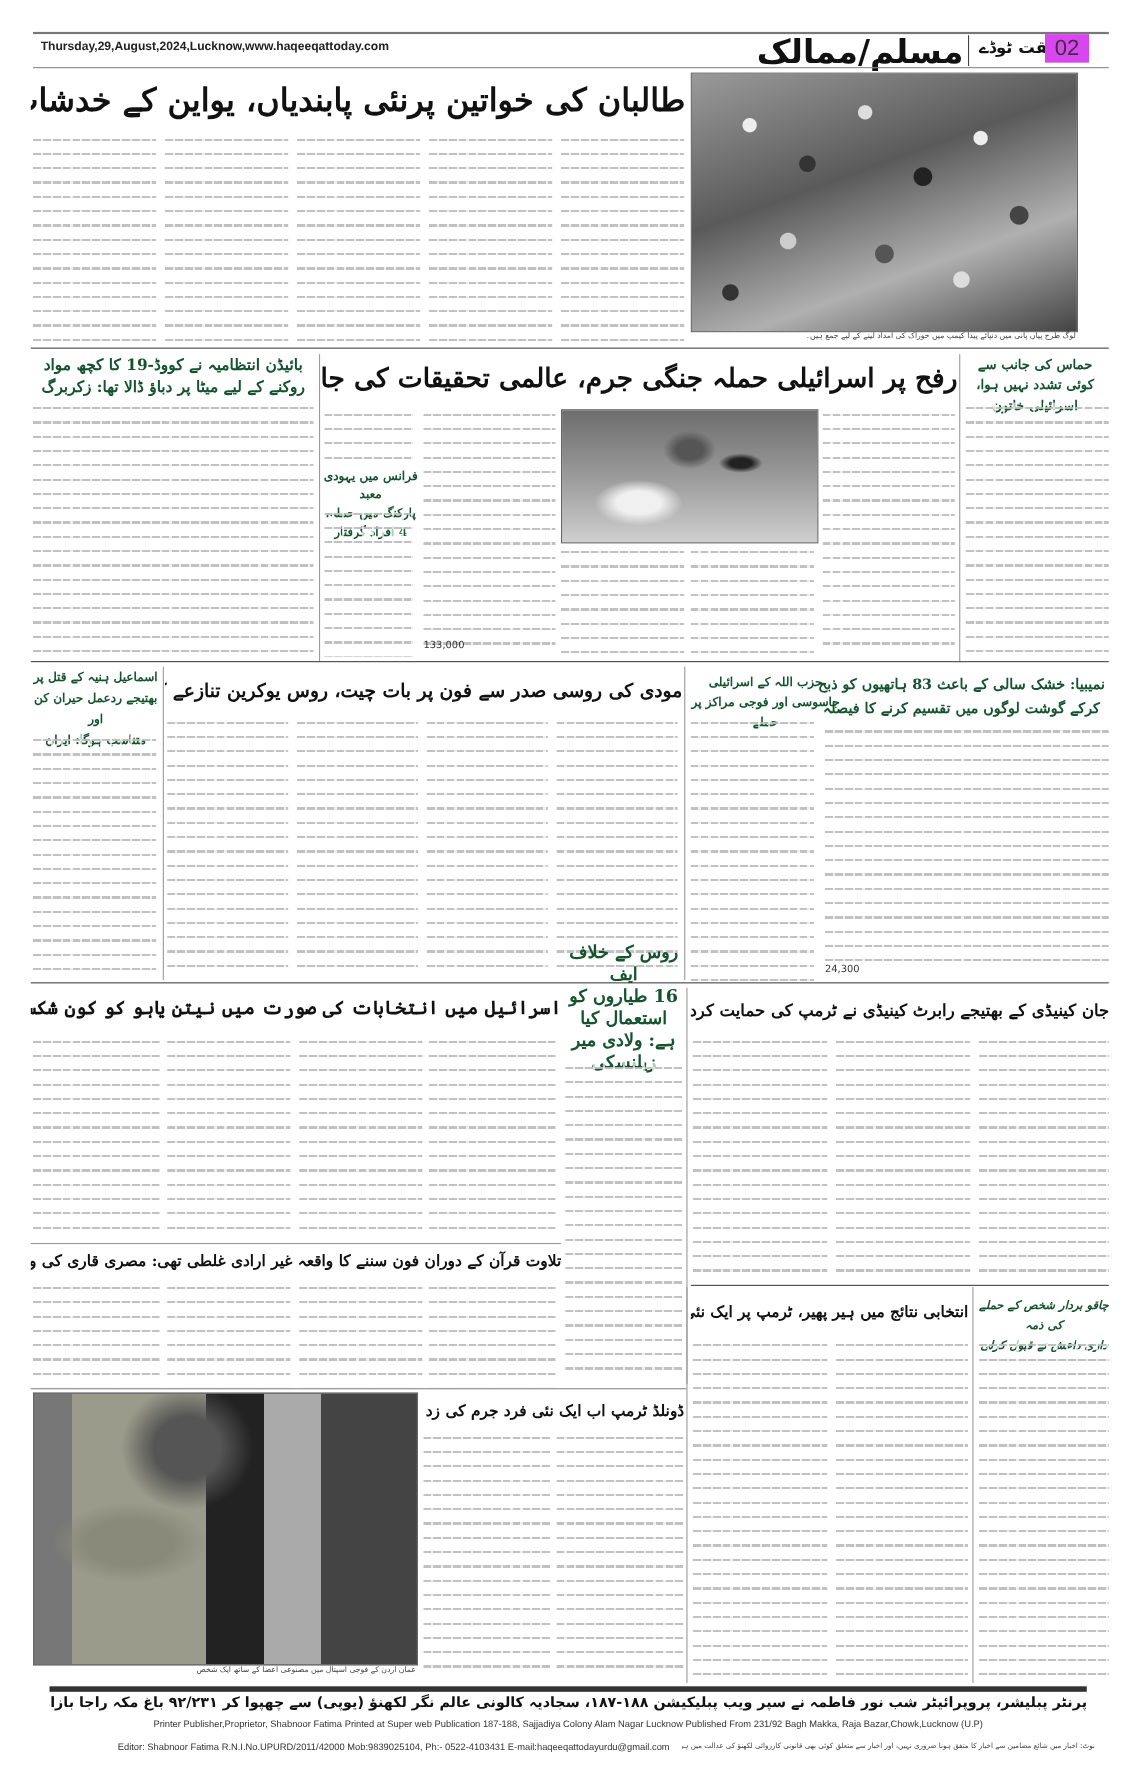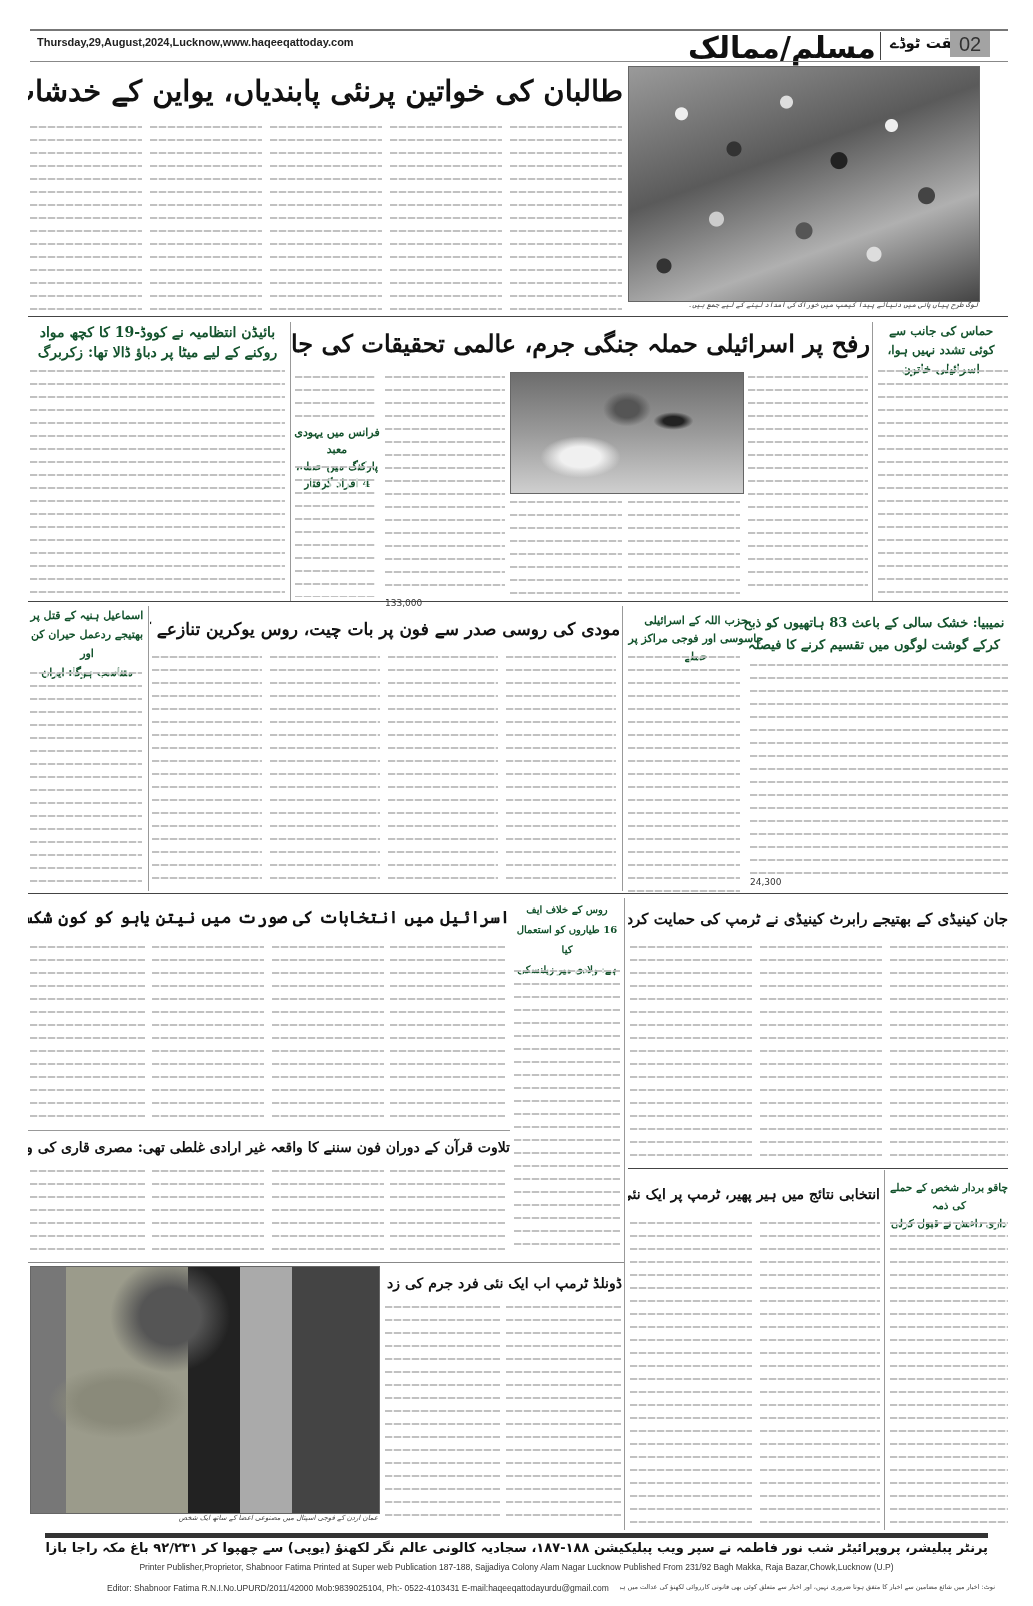--- a/index.html
+++ b/index.html
@@ -4,21 +4,21 @@
 <style>
   html,body{margin:0;padding:0;background:#fff;}
   body{width:1033px;height:1606px;position:relative;overflow:hidden;font-family:"DejaVu Sans",sans-serif;color:#111;}
   .abs{position:absolute;}
   .rule{position:absolute;background:#333;}
   .masthead-line{left:30px;right:25px;top:29px;height:2px;background:#777;}
   .dateline{left:37px;top:36px;font-family:"Liberation Sans",sans-serif;font-size:11px;font-weight:bold;color:#222;}
   .section-title{left:688px;top:30px;font-size:30px;font-weight:bold;direction:rtl;}
   .brand{left:890px;top:34px;font-size:15px;font-weight:bold;direction:rtl;}
   .sep{left:880px;top:32px;width:1px;height:28px;background:#444;}
-  .page-num{left:950px;top:31px;width:40px;height:26px;background:#a3a3a3;font-family:"Liberation Sans",sans-serif;font-size:20px;text-align:center;line-height:26px;color:#333;}
+  .page-num{left:950px;top:31px;width:40px;height:26px;background:#d946ef;font-family:"Liberation Sans",sans-serif;font-size:20px;text-align:center;line-height:26px;color:#333;}
   .headline{direction:rtl;text-align:center;font-family:"DejaVu Serif",serif;font-weight:bold;color:#111;white-space:nowrap;overflow:hidden;}
   .sub{direction:rtl;text-align:center;font-family:"DejaVu Serif",serif;font-weight:bold;color:#14532d;}
   .col{position:absolute;background:
        repeating-linear-gradient(180deg,transparent 0 4px,#bbb 4px 6px,transparent 6px 13px);
        opacity:.9;}
   .col::after{content:"";position:absolute;inset:0;background:repeating-linear-gradient(90deg,rgba(255,255,255,.0) 0 7px,rgba(255,255,255,.75) 7px 9px);}
   .photo{position:absolute;overflow:hidden;border:1px solid #666;}
   .photo-crowd{background:
      radial-gradient(circle at 15% 20%,#eee 0 6px,transparent 7px),
      radial-gradient(circle at 30% 35%,#333 0 7px,transparent 8px),
@@ -34,21 +34,21 @@
   .photo-rubble{background:
      radial-gradient(ellipse at 30% 70%,#f0f0f0 0 20px,transparent 40px),
      radial-gradient(ellipse at 70% 40%,#222 0 10px,transparent 20px),
      radial-gradient(ellipse at 50% 30%,#555 0 12px,transparent 24px),
      linear-gradient(180deg,#6d6d6d,#9a9a9a 50%,#cfcfcf);}
   .photo-soldier{background:
      radial-gradient(ellipse at 40% 20%,#555 0 30px,transparent 60px),
      radial-gradient(ellipse at 25% 55%,#8a8a7a 0 40px,transparent 70px),
      linear-gradient(90deg,#777 0 10%,#9b9b8b 10% 45%,#222 45% 60%,#aaa 60% 75%,#444 75%),
      #888;}
-  .caption{direction:rtl;font-size:7px;color:#444;text-align:right;font-style:italic;}
+  .caption{direction:rtl;font-size:7px;color:#444;text-align:right;}
   .footer-rule{left:45px;right:45px;top:1533px;height:5px;background:#333;}
   .footer-urdu{left:45px;right:45px;top:1540px;font-size:13px;font-weight:bold;direction:rtl;text-align:center;white-space:nowrap;overflow:hidden;}
   .footer-en1{left:0;right:0;top:1562px;font-family:"Liberation Sans",sans-serif;font-size:8.5px;text-align:center;color:#333;}
   .footer-en2{left:107px;top:1583px;font-family:"Liberation Sans",sans-serif;font-size:8.5px;color:#333;}
   .footer-note{left:620px;top:1583px;width:375px;font-size:6.5px;direction:rtl;color:#444;white-space:nowrap;overflow:hidden;}
   .hr{position:absolute;height:1px;background:#444;}
   .vr{position:absolute;width:1px;background:#999;}
 </style>
 </head>
 <body>
@@ -83,21 +83,21 @@
 <div class="abs sub" style="left:292px;top:424px;width:90px;font-size:11px;line-height:17px;">
   <div>فرانس میں یہودی معبد</div>
   <div>پارکنگ میں حملہ، 4 افراد گرفتار</div>
 </div>
 <div class="col" style="left:295px;top:462px;width:80px;height:135px;"></div>
 <div class="col" style="left:385px;top:372px;width:120px;height:225px;"></div>
 <div class="photo photo-rubble" style="left:510px;top:372px;width:232px;height:120px;"></div>
 <div class="col" style="left:510px;top:497px;width:112px;height:100px;"></div>
 <div class="col" style="left:628px;top:497px;width:112px;height:100px;"></div>
 <div class="col" style="left:748px;top:372px;width:120px;height:225px;"></div>
-<div class="abs" style="left:385px;top:582px;font-size:9px;color:#333;margin-top:16px;">133,000</div>
+<div class="abs" style="left:385px;top:582px;font-size:9px;color:#333;">133,000</div>
 <div class="vr" style="left:872px;top:322px;height:280px;"></div>
 
 <div class="abs sub" style="left:876px;top:322px;width:130px;font-size:12px;line-height:19px;">حماس کی جانب سے کوئی تشدد نہیں ہوا، اسرائیلی خاتون</div>
 <div class="col" style="left:878px;top:366px;width:130px;height:230px;"></div>
 <div class="hr" style="left:28px;right:25px;top:601px;"></div>
 
 <div class="abs sub" style="left:28px;top:606px;width:118px;font-size:11px;line-height:19px;">
   <div>اسماعیل ہنیہ کے قتل پر</div>
   <div>بھتیجے ردعمل حیران کن اور</div>
   <div>متناسب ہوگا: ایران</div>
@@ -121,21 +121,21 @@
 <div class="col" style="left:750px;top:660px;width:258px;height:222px;"></div>
 <div class="abs" style="left:750px;top:877px;font-size:9px;color:#333;">24,300</div>
 <div class="hr" style="left:28px;right:25px;top:893px;"></div>
 
 <div class="abs headline" style="left:28px;top:898px;width:482px;font-size:17px;line-height:38px;">اسرائیل میں انتخابات کی صورت میں نیتن یاہو کو کون شکست دے سکتا ہے؟</div>
 <div class="col" style="left:30px;top:942px;width:115px;height:185px;"></div>
 <div class="col" style="left:152px;top:942px;width:112px;height:185px;"></div>
 <div class="col" style="left:272px;top:942px;width:112px;height:185px;"></div>
 <div class="col" style="left:390px;top:942px;width:115px;height:185px;"></div>
 
-<div class="abs sub" style="left:512px;top:900px;width:110px;font-size:10px;line-height:20px;">
+<div class="abs sub" style="left:512px;top:856px;width:110px;font-size:16px;line-height:20px;">
   <div>روس کے خلاف ایف</div>
   <div>16 طیاروں کو استعمال کیا</div>
   <div>ہے: ولادی میر زیلنسکی</div>
 </div>
 <div class="col" style="left:514px;top:966px;width:106px;height:290px;"></div>
 <div class="vr" style="left:624px;top:898px;height:360px;"></div>
 
 <div class="abs headline" style="left:628px;top:900px;width:380px;font-size:15px;line-height:38px;">جان کینیڈی کے بھتیجے رابرٹ کینیڈی نے ٹرمپ کی حمایت کردی</div>
 <div class="col" style="left:630px;top:942px;width:122px;height:220px;"></div>
 <div class="col" style="left:760px;top:942px;width:122px;height:220px;"></div>
@@ -156,21 +156,21 @@
 <div class="abs headline" style="left:382px;top:1268px;width:240px;font-size:14px;line-height:30px;">ڈونلڈ ٹرمپ اب ایک نئی فرد جرم کی زد میں</div>
 <div class="col" style="left:385px;top:1302px;width:115px;height:225px;"></div>
 <div class="col" style="left:506px;top:1302px;width:115px;height:225px;"></div>
 <div class="vr" style="left:624px;top:1170px;height:360px;"></div>
 
 <div class="abs headline" style="left:628px;top:1174px;width:252px;font-size:14px;line-height:40px;">انتخابی نتائج میں ہیر پھیر، ٹرمپ پر ایک نئی فرد جرم عائد</div>
 <div class="col" style="left:630px;top:1218px;width:122px;height:310px;"></div>
 <div class="col" style="left:760px;top:1218px;width:120px;height:310px;"></div>
 <div class="vr" style="left:884px;top:1170px;height:360px;"></div>
 
-<div class="abs sub" style="left:888px;top:1178px;width:122px;font-size:10.5px;line-height:18px;">
+<div class="abs sub" style="left:888px;top:1178px;width:122px;font-size:10.5px;line-height:18px;font-style:italic;">
   <div>چاقو بردار شخص کے حملے کی ذمہ</div>
   <div>داری داعش نے قبول کرلی</div>
 </div>
 <div class="col" style="left:890px;top:1218px;width:118px;height:310px;"></div>
 
 <div class="abs footer-rule"></div>
 <div class="abs footer-urdu">پرنٹر پبلیشر، پروپرائیٹر شب نور فاطمہ نے سپر ویب پبلیکیشن ۱۸۸-۱۸۷، سجادیہ کالونی عالم نگر لکھنؤ (یوپی) سے چھپوا کر ۹۲/۲۳۱ باغ مکہ راجا بازار چوک لکھنؤ سے شائع کیا۔ ایڈیٹر: شبنور فاطمہ</div>
 <div class="abs footer-en1">Printer Publisher,Proprietor, Shabnoor Fatima Printed at Super web Publication 187-188, Sajjadiya Colony Alam Nagar Lucknow Published From 231/92 Bagh Makka, Raja Bazar,Chowk,Lucknow (U.P)</div>
 <div class="abs footer-en2">Editor: Shabnoor Fatima  R.N.I.No.UPURD/2011/42000 Mob:9839025104, Ph:- 0522-4103431 E-mail:haqeeqattodayurdu@gmail.com</div>
 <div class="abs footer-note">نوٹ: اخبار میں شائع مضامین سے اخبار کا متفق ہونا ضروری نہیں، اور اخبار سے متعلق کوئی بھی قانونی کارروائی لکھنؤ کی عدالت میں ہی کی جا سکتی ہے۔</div>

